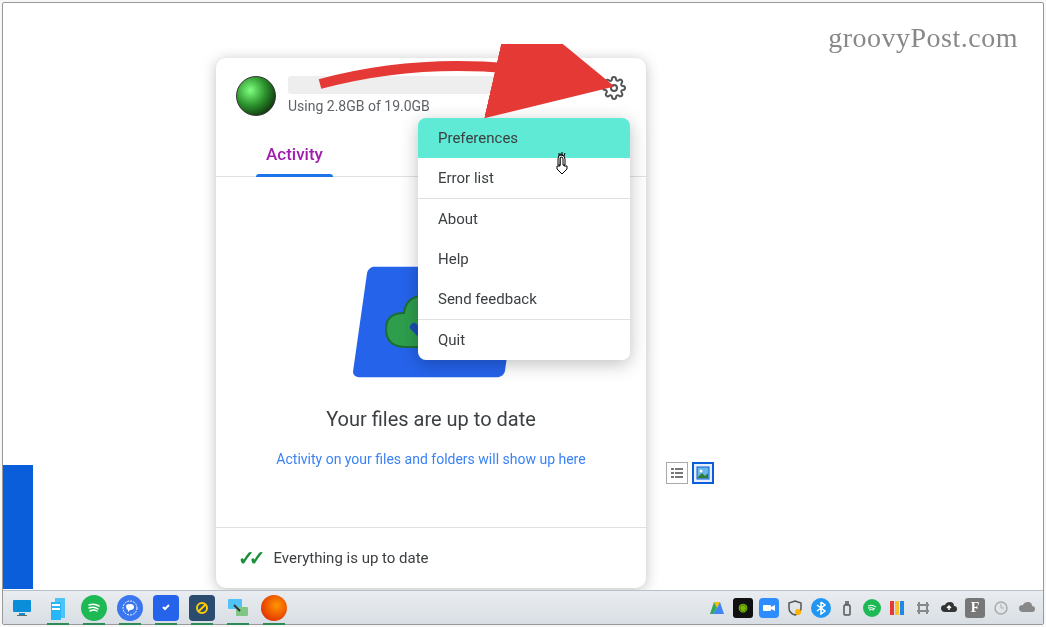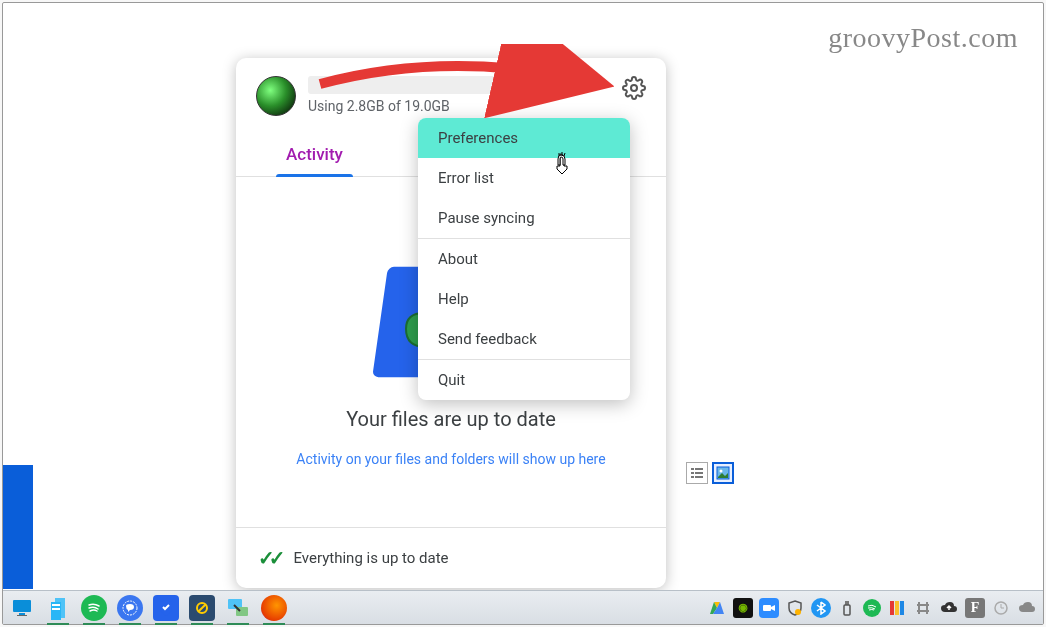--- a/index.html
+++ b/index.html
@@ -7,21 +7,21 @@
 
   .outer-border { position: absolute; left: 2px; top: 2px; right: 2px; bottom: 2px; border: 1px solid #999; border-radius: 2px; background: #fff; }
 
   .watermark { position: absolute; top: 22px; right: 28px; font-family: Georgia, 'Times New Roman', serif; font-size: 28px; color: #888; letter-spacing: 0.5px; }
 
   
   .blue-strip { position: absolute; left: 3px; top: 465px; width: 30px; height: 124px; background: #0a5ed9; }
 
   
   .drive-card {
-    position: absolute; left: 236px; top: 58px; width: 430px; height: 530px;
+    position: absolute; left: 216px; top: 58px; width: 430px; height: 530px;
     background: #fff; border-radius: 10px; box-shadow: 0 2px 14px rgba(0,0,0,0.25);
     display: flex; flex-direction: column;
   }
   .drive-header { padding: 18px 20px 6px 20px; display: flex; align-items: flex-start; }
   .avatar {
     width: 40px; height: 40px; border-radius: 50%; flex-shrink: 0;
     background: radial-gradient(circle at 35% 35%, #7fff7f 0%, #2a8f2a 45%, #000 100%);
     border: 1px solid #333;
   }
   .header-text { margin-left: 12px; flex: 1; }
@@ -151,21 +151,20 @@
 
   <div class="status-bar">
     <span class="dbl-check">✓✓</span>
     <span class="status-text">Everything is up to date</span>
   </div>
 </div>
 
 <div class="dropdown">
   <div class="dd-item hover"><span>Preferences</span></div>
   <div class="dd-item"><span>Error list</span></div>
-  <div class="dd-item"><span>Pause syncing</span></div>
   <div class="dd-sep"></div>
   <div class="dd-item"><span>About</span></div>
   <div class="dd-item"><span>Help</span></div>
   <div class="dd-item"><span>Send feedback</span></div>
   <div class="dd-sep"></div>
   <div class="dd-item"><span>Quit</span></div>
 </div>
 
 <div class="cursor">
   <svg width="18" height="22" viewBox="0 0 18 22">

